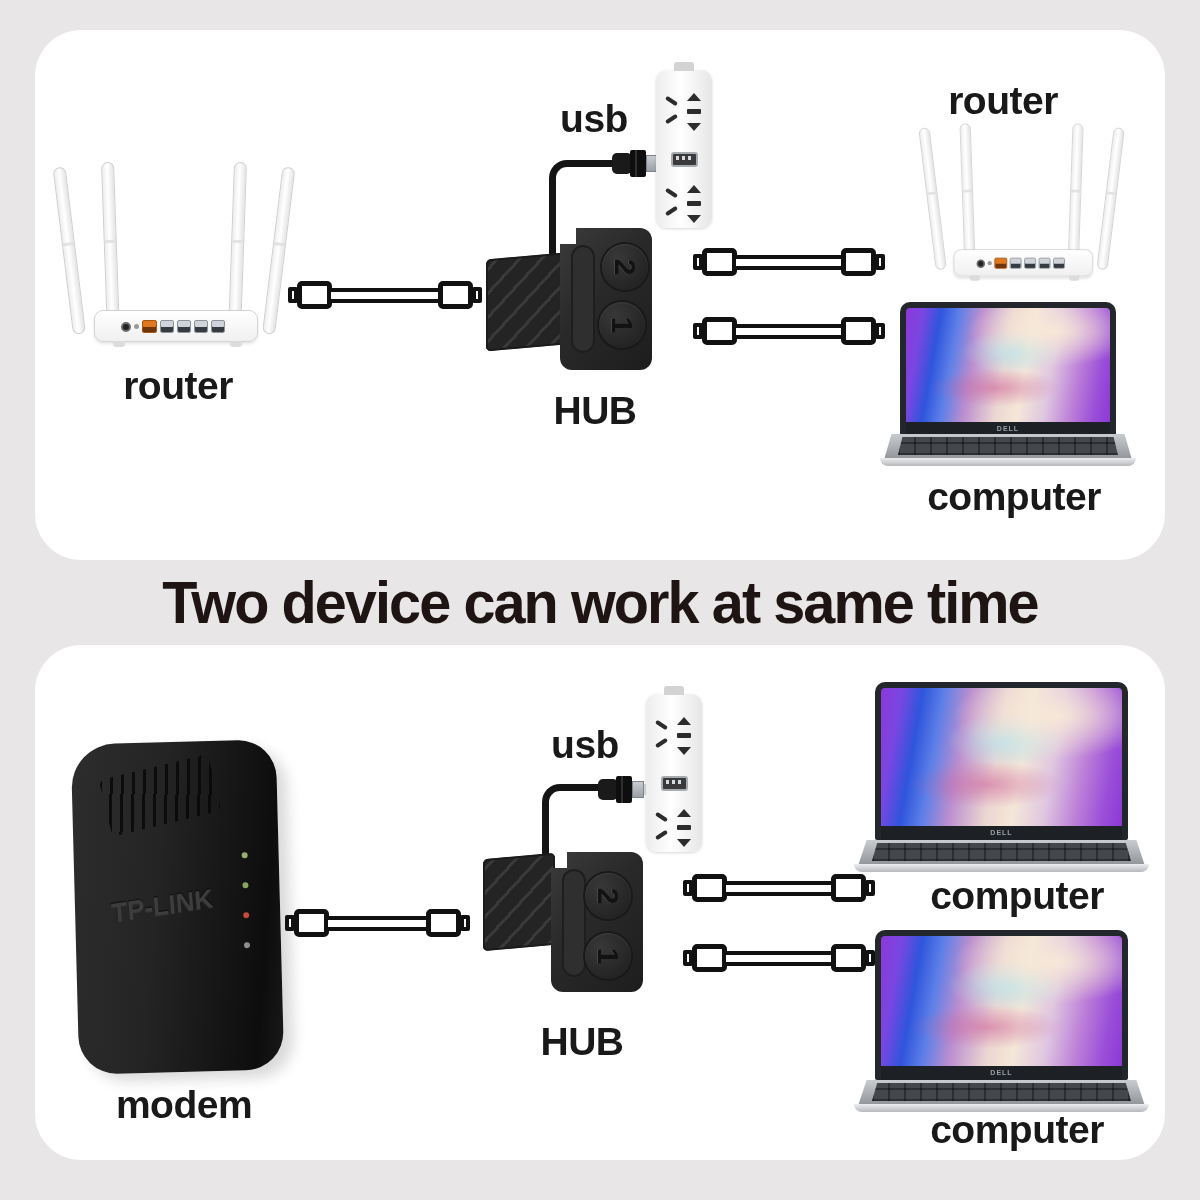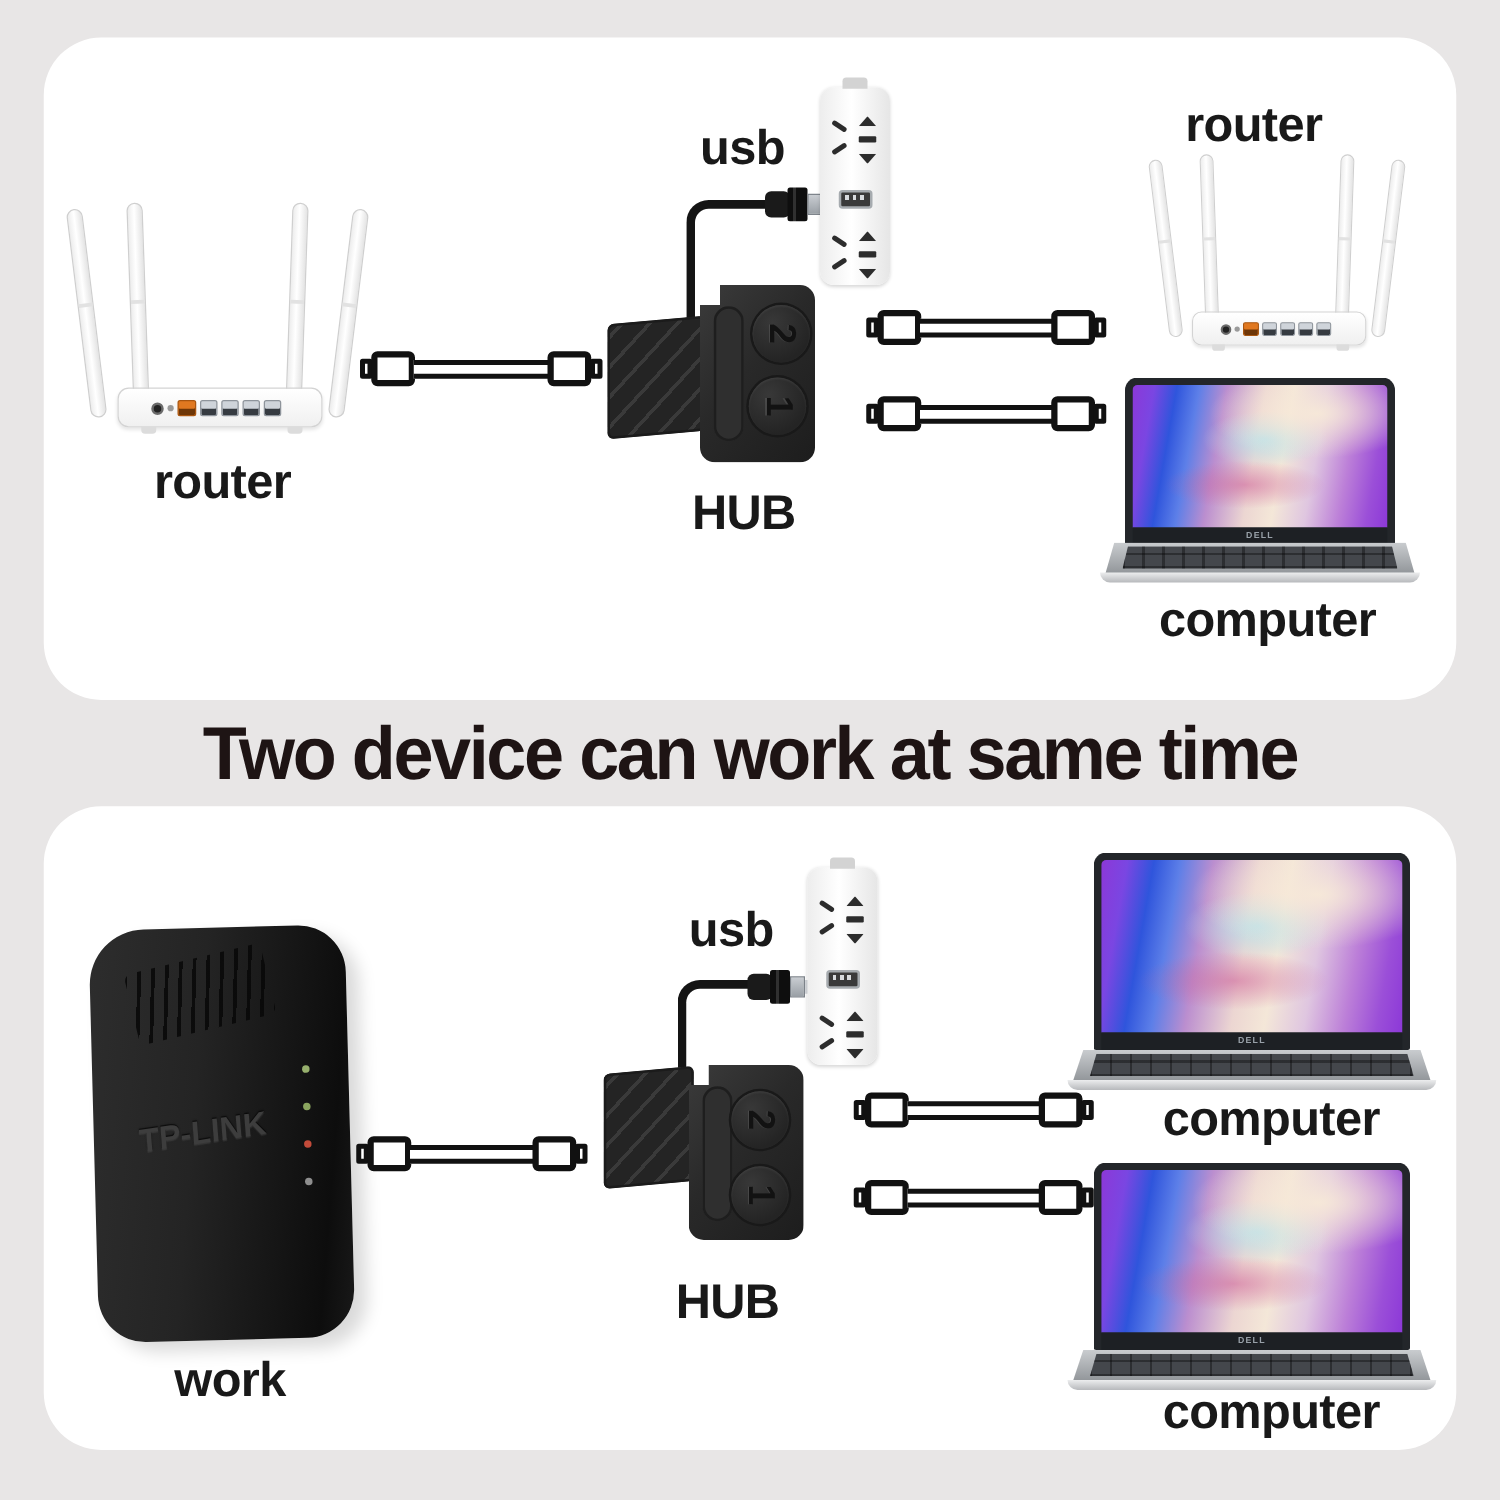--- a/index.html
+++ b/index.html
@@ -248,21 +248,21 @@
       <i class="modem-vents"></i>
       <div class="modem-brand">TP-LINK</div>
       <div class="modem-leds">
         <i class="led" style="background:#97b06d;"></i>
         <i class="led" style="background:#8aa45e;"></i>
         <i class="led" style="background:#c24b3a;"></i>
         <i class="led" style="background:#8e8e8e;"></i>
       </div>
     </div>
   </div>
-  <div class="label" style="left:84px;top:1083px;">work</div>
+  <div class="label" style="left:84px;top:1083px;">modem</div>
 
   <div class="cable" style="left:285px;top:908px;width:185px;">
     <i class="cab-tab"></i>
       <b class="cab-conn"></b>
       <span class="cab-wire"></span>
       <b class="cab-conn"></b>
       <i class="cab-tab"></i>
   </div>
 
   <div class="label" style="left:485px;top:723px;">usb</div>

